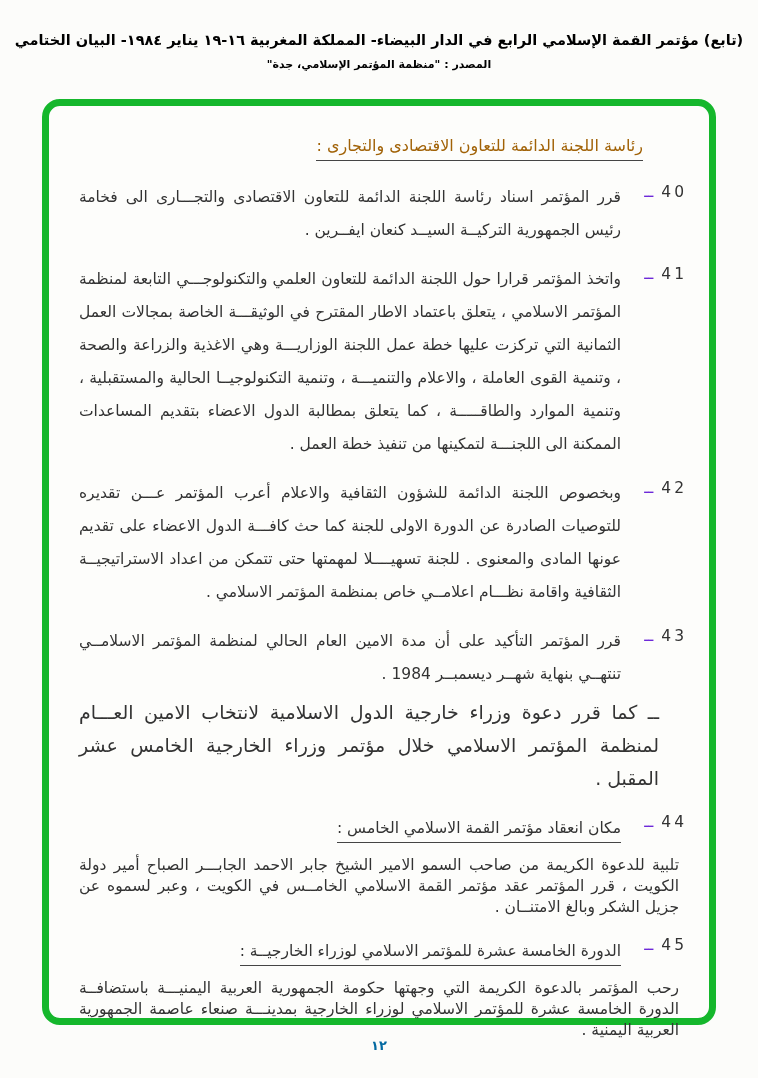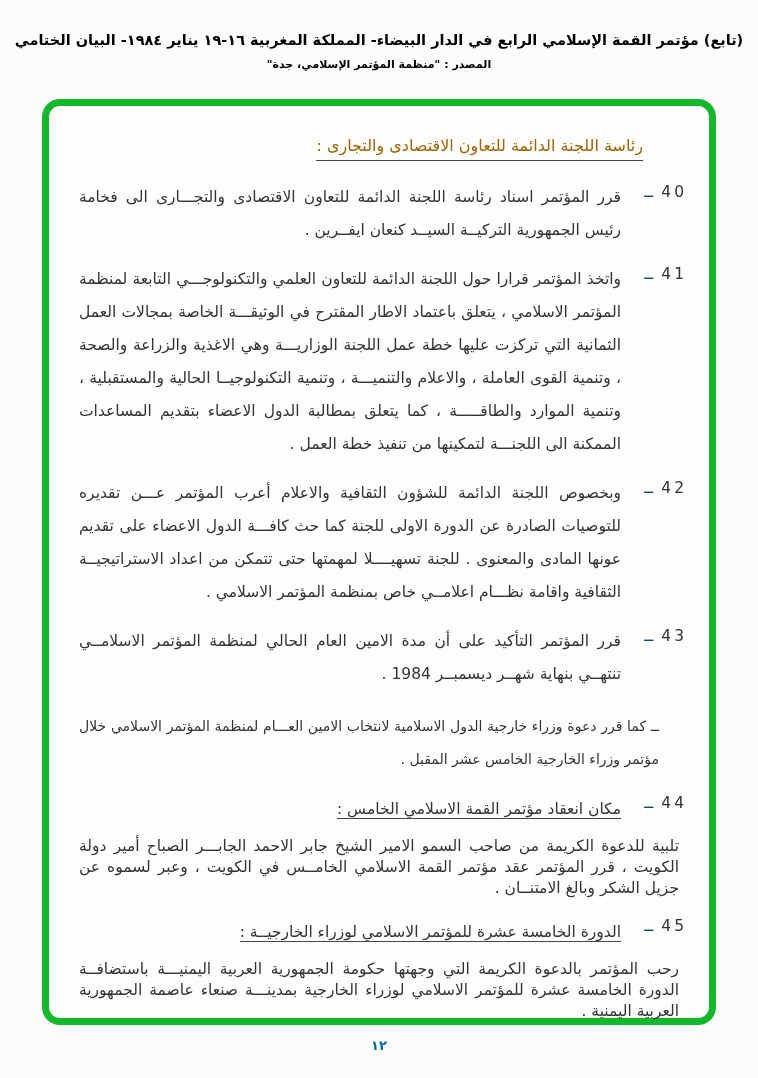--- a/index.html
+++ b/index.html
@@ -58,37 +58,38 @@
   .num {
     flex: 0 0 auto;
     width: 66px;
     display: flex;
     gap: 8px;
     font-size: 15.5px;
     color: #333;
     padding-top: 2px;
   }
   .digits { letter-spacing: 3px; }
-  .dash { color: #0c4a6e; }
+  .dash { color: #6d28d9; }
   .body {
     flex: 1;
     font-size: 15.5px;
     line-height: 33px;
     text-align: justify;
   }
   .subnote {
-    margin: 19px 28px 0 0;
-    font-size: 14px;
+    margin: 5px 28px 0 0;
+    font-size: 19px;
     line-height: 33px;
     text-align: justify;
   }
   .heading { flex: 1; padding-top: 2px; }
   .heading .u {
     font-size: 15.5px;
     border-bottom: 1.6px solid #454545;
+    padding-bottom: 5px;
     line-height: 30px;
   }
   .para {
     margin: 12px 8px 0 0;
     font-size: 15.5px;
     line-height: 21px;
     text-align: justify;
   }
   .footer-num {
     position: absolute;

